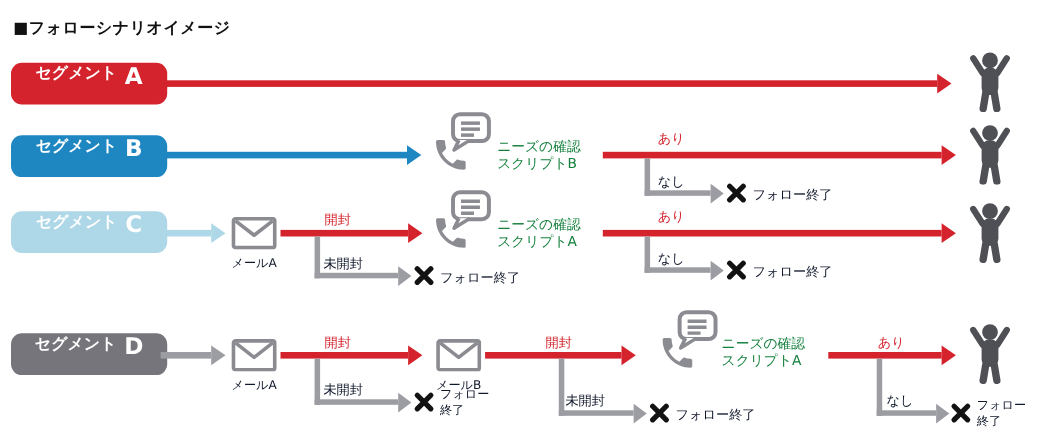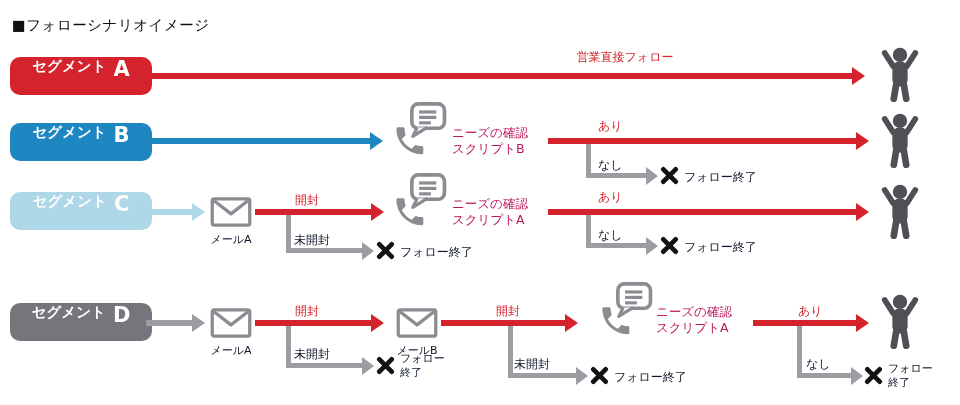--- a/index.html
+++ b/index.html
@@ -1,20 +1,20 @@
 <!DOCTYPE html>
 <html style="--red: #d4232c; --blue: #1e87c2; --light-blue: #aed7e7; --dark-gray: #75757b; --arrow-gray: #9c9ca3; --icon-gray: #8b8b92; --person-gray: #4f4f56; --text-black: #121212;"><head>
 <meta charset="utf-8">
 <style>
   * { margin:0; padding:0; box-sizing:border-box; }
   html,body { background:#fff; }
   body { font-family:"DejaVu Sans","Liberation Sans",sans-serif; color:#1b1b1b; }
   .canvas { position:relative; width:960px; height:405px; background:#fff; overflow:hidden; }
   .abs { position:absolute; }
-  .title { font-size:14.5px; font-weight:normal; color:#111; letter-spacing:.5px; }
+  .title { font-size:14.5px; font-weight:bold; color:#111; letter-spacing:.5px; }
 
   .badge { left:10px; width:142px; height:38px; border-radius:10px; color:#fff;
            display:flex; align-items:flex-start; justify-content:center; gap:7px; }
   .badge-name { font-size:14.5px; font-weight:bold; }
   .badge-letter { font-size:21px; font-weight:bold; }
 
   .harrow { height:6px; background:currentColor; }
   .harrow::after { content:""; position:absolute; left:100%; top:50%; transform:translateY(-50%);
                    width:0; height:0; border-left:13px solid currentColor;
                    border-top:9px solid transparent; border-bottom:9px solid transparent; }
@@ -27,21 +27,21 @@
   .branch::after { content:""; position:absolute; right:-12px; bottom:-11.5px; width:0; height:0;
                    border-left:12px solid var(--arrow-gray);
                    border-top:9px solid transparent; border-bottom:9px solid transparent; }
 
   .lbl { font-size:12px; white-space:nowrap; color:#0f172a; }
   .lbl.red { color:var(--red); }
   .lbl.center { text-align:center; }
   .small { font-size:11px; }
   .two-line { white-space:pre-line; line-height:1.25; }
 
-  .script-label { font-size:12.5px; line-height:1.3; color:#be185d; white-space:nowrap; }
+  .script-label { font-size:12.5px; line-height:1.3; color:#15803d; white-space:nowrap; }
 
   .icon-c  { color:var(--icon-gray); }
   .person  { color:var(--person-gray); }
   .x-mark  { color:var(--text-black); }
   svg { display:block; }
 </style>
 </head>
 <body>
 
 <svg width="0" height="0" style="position:absolute" aria-hidden="true">
@@ -74,21 +74,20 @@
 
 <div class="canvas">
 
   <div class="abs title" style="left:12px; top:16px;">■フォローシナリオイメージ</div>
 
   <div class="abs badge" style="top:57px; background:var(--red);">
     <span class="badge-name">セグメント</span>
     <span class="badge-letter">A</span>
   </div>
   <div class="abs harrow red-a" style="left:146px; top:73px; width:706px;"></div>
-  <div class="abs lbl red center" style="left:535px; top:49px; width:180px;">営業直接フォロー</div>
   <span class="abs person" style="left:879px; top:46px;">
     <svg width="42" height="56">
         <use href="#sym-person"></use>
       </svg>
   </span>
 
   <div class="abs badge" style="top:123px; background:var(--blue);">
     <span class="badge-name">セグメント</span>
     <span class="badge-letter">B</span>
   </div>

